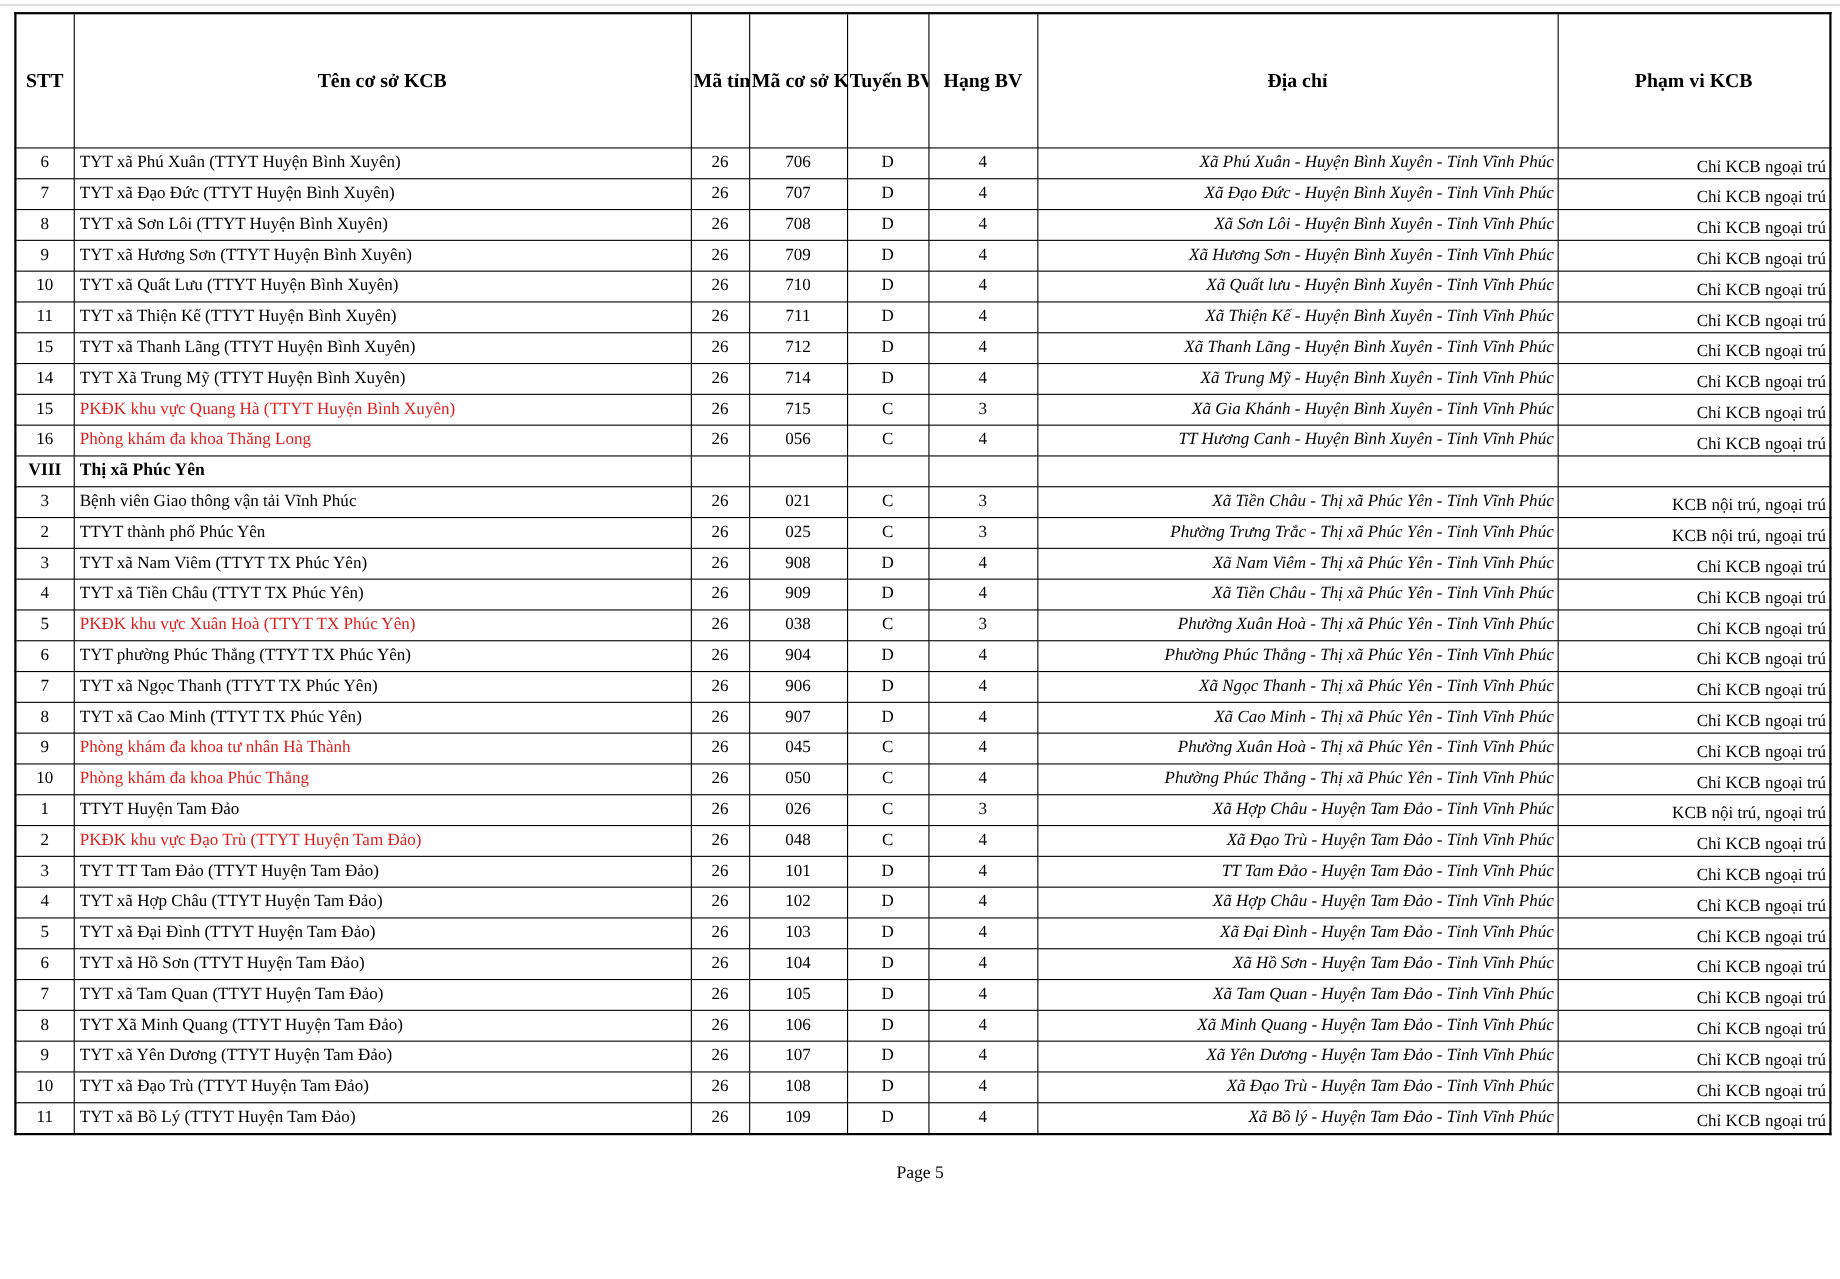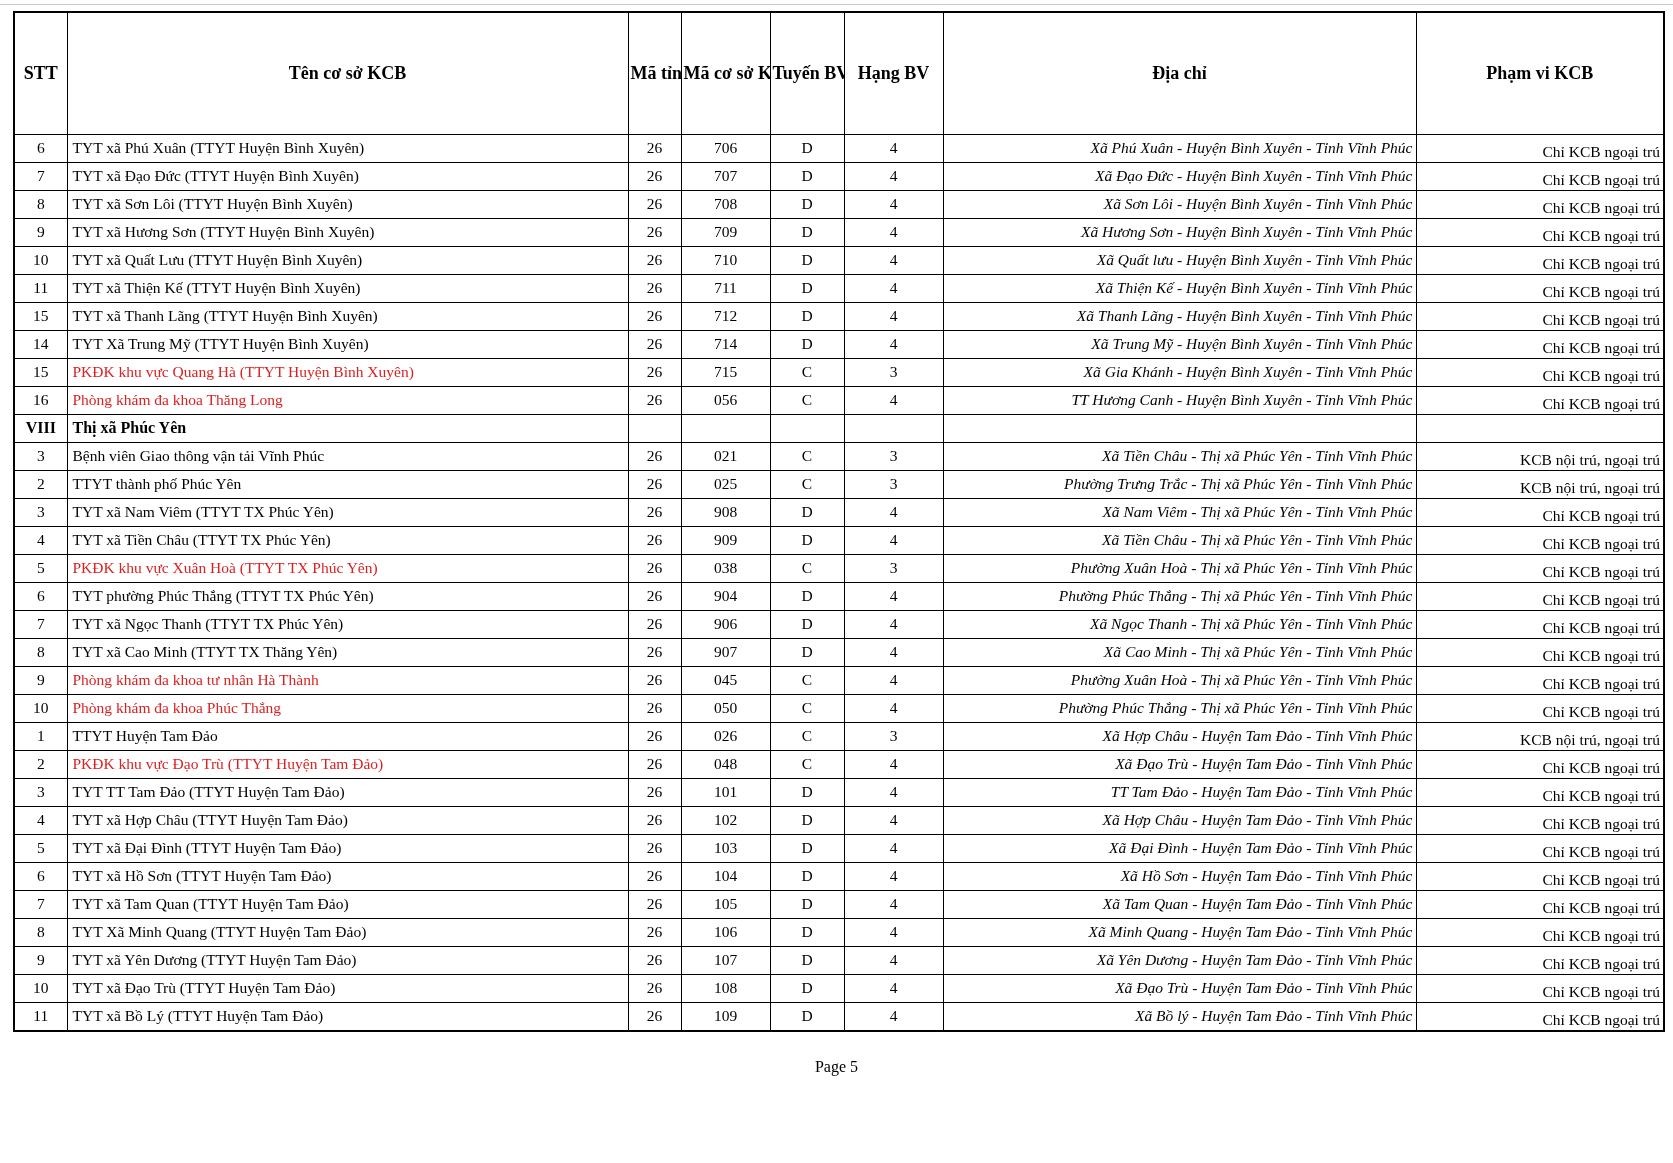--- a/index.html
+++ b/index.html
@@ -244,21 +244,21 @@
         <td class="c-name">TYT xã Ngọc Thanh (TTYT TX Phúc Yên)</td>
         <td class="c-prov">26</td>
         <td class="c-code">906</td>
         <td class="c-tier">D</td>
         <td class="c-rank">4</td>
         <td class="c-addr">Xã Ngọc Thanh - Thị xã Phúc Yên - Tỉnh Vĩnh Phúc</td>
         <td class="c-scope">Chỉ KCB ngoại trú</td>
       </tr>
       <tr>
         <td class="c-stt">8</td>
-        <td class="c-name">TYT xã Cao Minh (TTYT TX Thăng Yên)</td>
+        <td class="c-name">TYT xã Cao Minh (TTYT TX Phúc Yên)</td>
         <td class="c-prov">26</td>
         <td class="c-code">907</td>
         <td class="c-tier">D</td>
         <td class="c-rank">4</td>
         <td class="c-addr">Xã Cao Minh - Thị xã Phúc Yên - Tỉnh Vĩnh Phúc</td>
         <td class="c-scope">Chỉ KCB ngoại trú</td>
       </tr>
       <tr>
         <td class="c-stt">9</td>
         <td class="c-name" style="color: rgb(221, 31, 31); margin-top: 36px;">Phòng khám đa khoa tư nhân Hà Thành</td>

